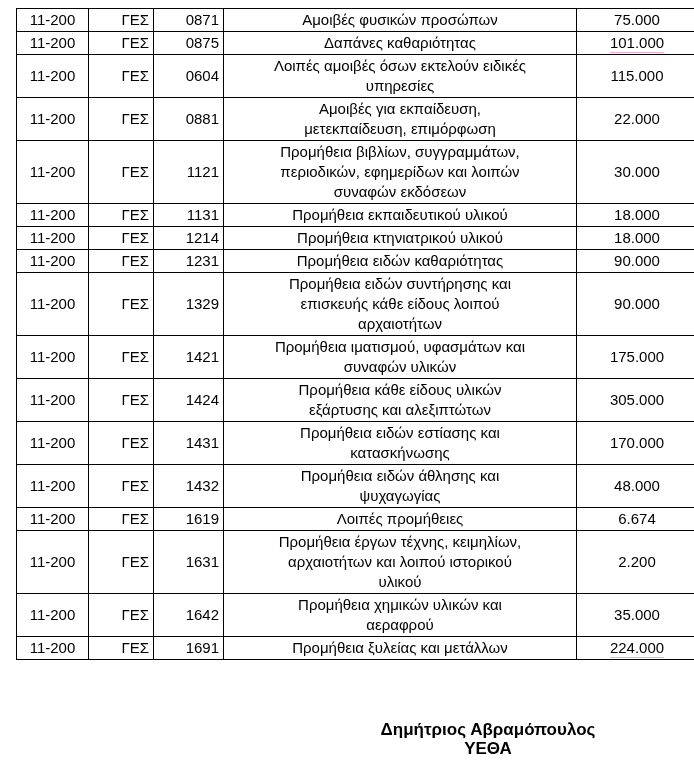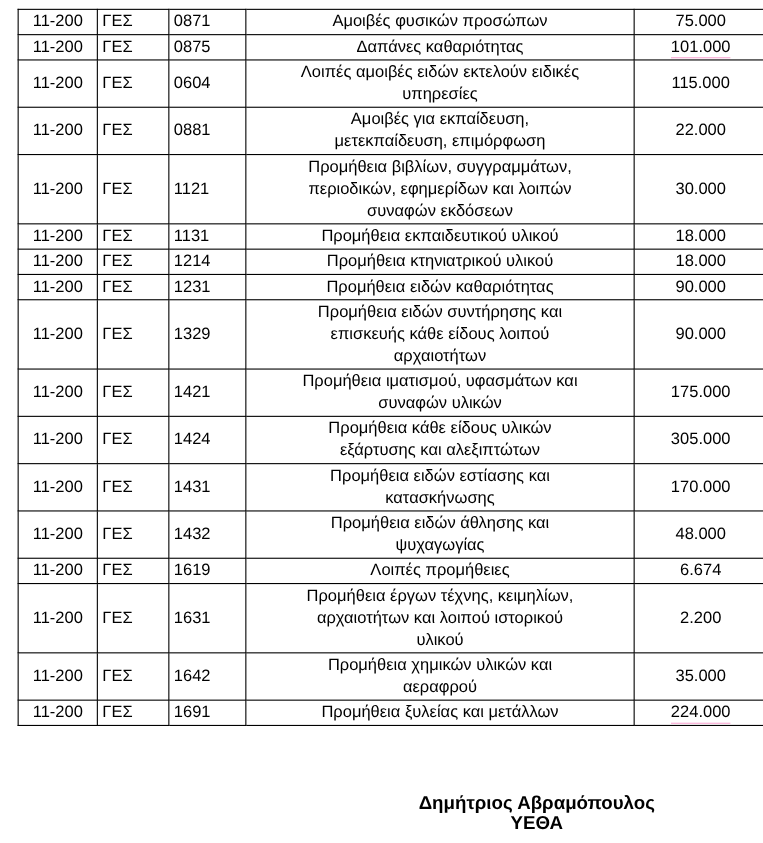--- a/index.html
+++ b/index.html
@@ -26,22 +26,22 @@
     font-size: 15px;
     line-height: 20px;
   }
   table.budget td {
     border: 1px solid #000000;
     padding: 1px 4px;
     vertical-align: middle;
     overflow: hidden;
   }
   td.col-unit   { text-align: center; }
-  td.col-dept   { text-align: left; }
-  td.col-code   { text-align: left; }
+  td.col-dept   { text-align: right; }
+  td.col-code   { text-align: right; }
   td.col-desc   { text-align: center; padding-left: 10px; white-space: pre-line; }
   td.col-amount { text-align: center; padding-right: 7px; }
   td.va-top     { vertical-align: top; }
   .underlined {
     border-bottom: 1px solid #f9a8d4;
     padding-bottom: 1px;
   }
   tr.total-row td {
     font-weight: bold;
   }
@@ -81,21 +81,21 @@
           <td class="col-unit">11-200</td>
           <td class="col-dept">ΓΕΣ</td>
           <td class="col-code">0875</td>
           <td class="col-desc">Δαπάνες καθαριότητας</td>
           <td class="col-amount"><span class="underlined">101.000</span></td>
         </tr>
         <tr>
           <td class="col-unit">11-200</td>
           <td class="col-dept">ΓΕΣ</td>
           <td class="col-code va-top">0604</td>
-          <td class="col-desc">Λοιπές αμοιβές ειδών εκτελούν ειδικές
+          <td class="col-desc">Λοιπές αμοιβές όσων εκτελούν ειδικές
 υπηρεσίες</td>
           <td class="col-amount">115.000</td>
         </tr>
         <tr>
           <td class="col-unit">11-200</td>
           <td class="col-dept">ΓΕΣ</td>
           <td class="col-code va-top">0881</td>
           <td class="col-desc">Αμοιβές για εκπαίδευση,
 μετεκπαίδευση, επιμόρφωση</td>
           <td class="col-amount">22.000</td>

